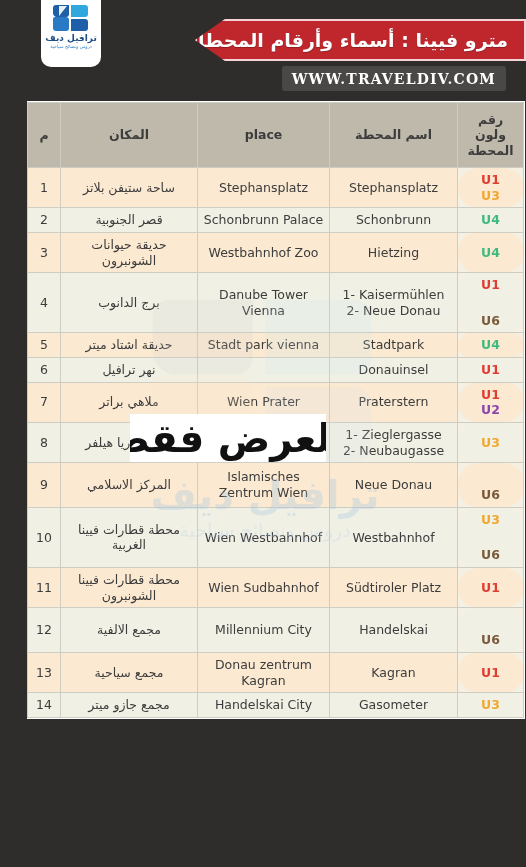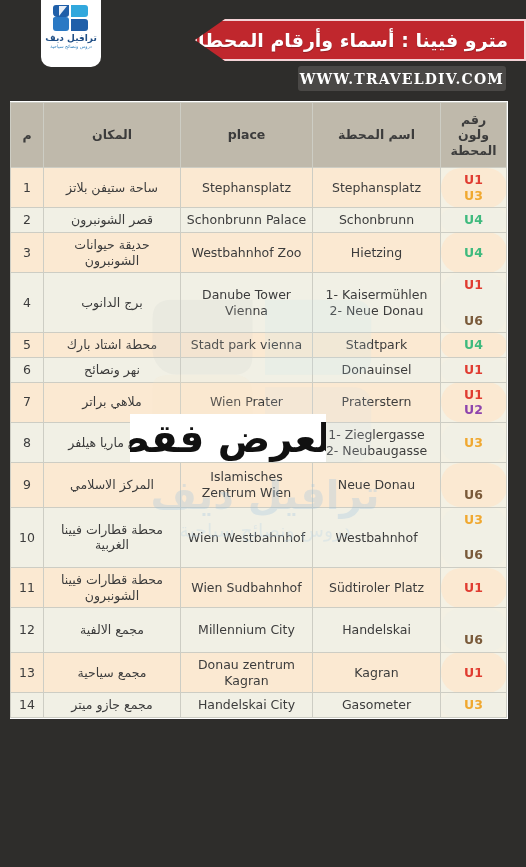--- a/index.html
+++ b/index.html
@@ -42,30 +42,30 @@
   .title-text{
     color:#ffffff;font-size:19px;font-weight:bold;
     padding-right:16px;white-space:nowrap;line-height:1;
     text-shadow:0 1px 1px rgba(0,0,0,.25);
   }
 
   .url-banner{
     position:absolute;right:20px;top:66px;height:25px;
     background:#4a4846;border-radius:3px;
     display:flex;align-items:center;justify-content:center;
-    padding:0 2px;
+    padding:0 10px;
   }
   .url-text{
     color:#ffffff;font-family:"DejaVu Serif","Liberation Serif",serif;
     font-weight:bold;font-size:14px;letter-spacing:1.2px;direction:ltr;
   }
 
   
   .table-wrap{
-    position:absolute;left:10px;top:101px;width:498px;
+    position:absolute;left:27px;top:101px;width:498px;
     background:#a21caf;
     border:1px solid #ffffff;
     box-sizing:border-box;
   }
   table.stations{
     border-collapse:collapse;width:100%;table-layout:fixed;
     background:#f4f1e4;
   }
   table.stations td,table.stations th{
     border:1px solid #cdcdc4;
@@ -188,21 +188,21 @@
           <td class="cell-place ltr">Stephansplatz</td>
           <td class="cell-location">ساحة ستيفن بلاتز</td>
           <td class="cell-num">1</td>
         </tr>
         <tr class="even">
           <td class="cell-line">
             <span class="ln U4">U4</span>
           </td>
           <td class="cell-station ltr">Schonbrunn</td>
           <td class="cell-place ltr">Schonbrunn Palace</td>
-          <td class="cell-location">قصر الشونبرون</td>
+          <td class="cell-location">قصر الجنوبية</td>
           <td class="cell-num">2</td>
         </tr>
         <tr class="odd">
           <td class="cell-line">
             <span class="ln U4">U4</span>
           </td>
           <td class="cell-station ltr">Hietzing</td>
           <td class="cell-place ltr">Westbahnhof Zoo</td>
           <td class="cell-location">حديقة حيوانات الشونبرون</td>
           <td class="cell-num">3</td>
@@ -216,30 +216,30 @@
           <td class="cell-place ltr">Danube Tower Vienna</td>
           <td class="cell-location">برج الدانوب</td>
           <td class="cell-num">4</td>
         </tr>
         <tr class="odd">
           <td class="cell-line">
             <span class="ln U4">U4</span>
           </td>
           <td class="cell-station ltr">Stadtpark</td>
           <td class="cell-place ltr">Stadt park  vienna</td>
-          <td class="cell-location">محطة اشتاد بارك</td>
+          <td class="cell-location">حديقة اشتاد ميتر</td>
           <td class="cell-num">5</td>
         </tr>
         <tr class="even">
           <td class="cell-line">
             <span class="ln U1">U1</span>
           </td>
           <td class="cell-station ltr">Donauinsel</td>
           <td class="cell-place ltr"></td>
-          <td class="cell-location">نهر ونصائح</td>
+          <td class="cell-location">نهر ترافيل</td>
           <td class="cell-num">6</td>
         </tr>
         <tr class="odd">
           <td class="cell-line">
             <span class="ln U1">U1</span>
             <span class="ln U2">U2</span>
           </td>
           <td class="cell-station ltr">Praterstern</td>
           <td class="cell-place ltr">Wien Prater</td>
           <td class="cell-location">ملاهي براتر</td>

